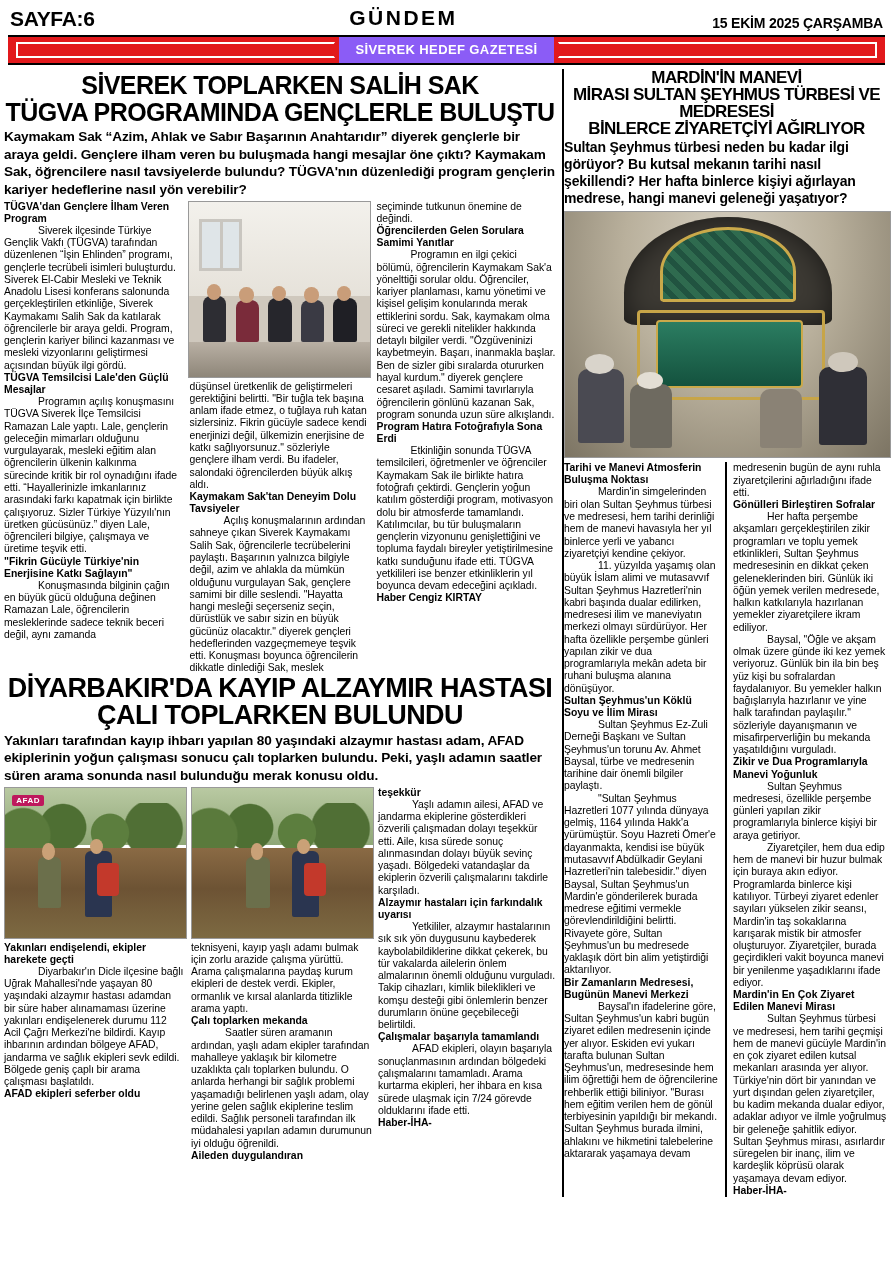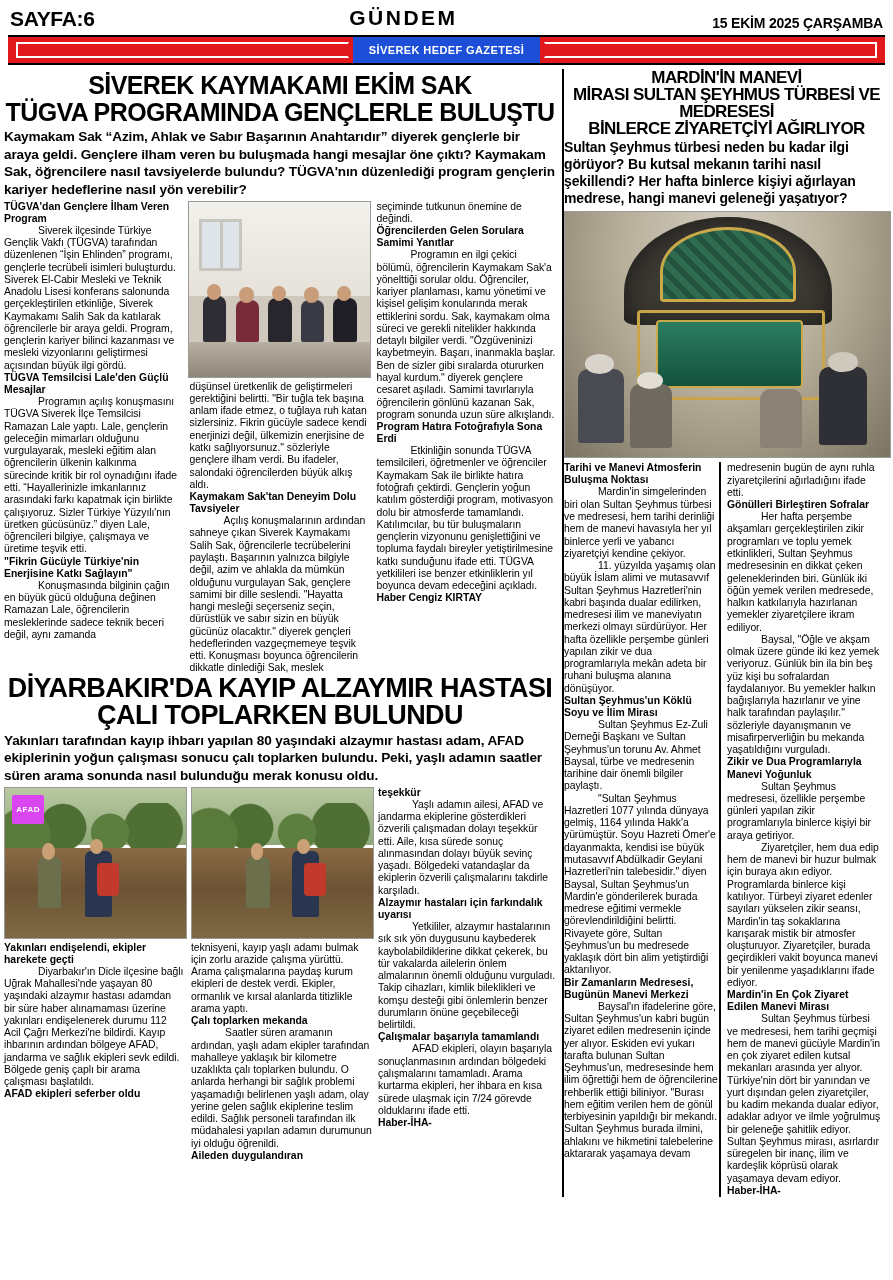--- a/index.html
+++ b/index.html
@@ -25,22 +25,22 @@
   .redbar{
     position:relative;height:26px;margin:2px 4px 0 4px;
     background:#e2191c;border-top:2px solid #000;border-bottom:2px solid #000;
     display:flex;align-items:center;justify-content:center;
   }
   .redbar::before{
     content:"";position:absolute;left:8px;right:8px;top:5px;bottom:5px;
     border:2px solid #fff;
   }
   .brand{
-    position:relative;z-index:3;background:#1d4ed8;color:#fff;
-    font-size:11px;font-weight:bold;letter-spacing:0.4px;
+    position:relative;z-index:3;background:#8b5cf6;color:#fff;
+    font-size:13px;font-weight:bold;letter-spacing:0.4px;
     padding:0 16px;line-height:26px;white-space:nowrap;
   }
   .brand::before,.brand::after{
     content:"";position:absolute;top:0;width:0;height:0;
     border-top:13px solid transparent;border-bottom:13px solid transparent;
   }
   .brand::before{left:-10px;border-right:10px solid #e2191c;}
   .brand::after{right:-10px;border-left:10px solid #e2191c;}
 
   
@@ -64,21 +64,21 @@
   .lead{
     font-size:12.4px;font-weight:bold;line-height:1.26;margin:3px 0 2px 0;
     text-align:left;letter-spacing:-0.15px;
   }
   .lead-big{font-size:13.6px;line-height:1.3;}
   .lead-right{font-size:14px;line-height:1.22;font-weight:bold;margin:2px 0 4px;}
 
   
   .cols3{display:flex;column-gap:6px;margin-top:2px;}
   .cols3 .col{width:181px;}
-  .cols2{display:flex;column-gap:0;}
+  .cols2{display:flex;column-gap:6px;}
   .cols2 .col{width:155px;}
 
   p.b{
     margin:0;font-size:10.4px;line-height:1.18;text-align:left;
     letter-spacing:-0.05px;
   }
   p.b.ind{text-indent:34px;}
   .sub{
     margin:0;font-size:10.4px;line-height:1.16;font-weight:bold;
   }
@@ -133,22 +133,22 @@
   .ph-afad .p1{position:absolute;left:18%;bottom:20%;width:13%;height:34%;
      background:#6b6f4b;border-radius:6px 6px 2px 2px;}
   .ph-afad .p2{position:absolute;left:44%;bottom:14%;width:15%;height:44%;
      background:#2a3550;border-radius:6px 6px 2px 2px;}
   .ph-afad .vest{position:absolute;left:51%;bottom:28%;width:12%;height:22%;
      background:#c3392b;border-radius:4px;}
   .ph-afad .h1h{position:absolute;left:20.5%;bottom:52%;width:7%;height:11%;
      border-radius:50%;background:#caa177;}
   .ph-afad .h2h{position:absolute;left:47%;bottom:56%;width:7%;height:10%;
      border-radius:50%;background:#caa177;}
-  .ph-afad .badge{position:absolute;left:4%;top:5%;background:#d946ef;color:#fff;
-     font-size:8px;font-weight:bold;padding:10px 4px;border-radius:2px;letter-spacing:.5px;}
+  .ph-afad .badge{position:absolute;left:4%;top:5%;background:#be185d;color:#fff;
+     font-size:8px;font-weight:bold;padding:1px 4px;border-radius:2px;letter-spacing:.5px;}
   .vline{border-left:2px solid #000;}
 </style>
 </head>
 <body>
 
 <div class="page">
 
   <div class="masthead">
     <div class="pageno">SAYFA:6</div>
     <div class="section">GÜNDEM</div>
@@ -158,21 +158,21 @@
   <div class="redbar">
     <div class="brand">SİVEREK HEDEF GAZETESİ</div>
   </div>
 
   <div class="content">
 
     <div class="left-zone">
 
       <div>
         <h1 class="hl hl-a">
-          <span class="l1">SİVEREK KAYMAKAMI EKİM SAK</span>
+          <span class="l1">SİVEREK TOPLARKEN SALİH SAK</span>
           <span class="l2">TÜGVA PROGRAMINDA GENÇLERLE BULUŞTU</span>
         </h1>
         <p class="lead lead-big">Kaymakam Sak “Azim, Ahlak ve Sabır Başarının Anahtarıdır” diyerek gençlerle bir araya geldi. Gençlere ilham veren bu buluşmada hangi mesajlar öne çıktı? Kaymakam Sak, öğrencilere nasıl tavsiyelerde bulundu? TÜGVA'nın düzenlediği program gençlerin kariyer hedeflerine nasıl yön verebilir?</p>
 
         <div class="cols3">
           <div class="col">
             <p class="sub">TÜGVA'dan Gençlere İlham Veren Program</p>
             <p class="b ind">Siverek ilçesinde Türkiye Gençlik Vakfı (TÜGVA) tarafından düzenlenen “İşin Ehlinden” programı, gençlerle tecrübeli isimleri buluşturdu. Siverek El-Cabir Mesleki ve Teknik Anadolu Lisesi konferans salonunda gerçekleştirilen etkinliğe, Siverek Kaymakamı Salih Sak da katılarak öğrencilerle bir araya geldi. Program, gençlerin kariyer bilinci kazanması ve mesleki vizyonlarını geliştirmesi açısından büyük ilgi gördü.</p>
             <p class="sub">TÜGVA Temsilcisi Lale'den Güçlü Mesajlar</p>
             <p class="b ind">Programın açılış konuşmasını TÜGVA Siverek İlçe Temsilcisi Ramazan Lale yaptı. Lale, gençlerin geleceğin mimarları olduğunu vurgulayarak, mesleki eğitim alan öğrencilerin ülkenin kalkınma sürecinde kritik bir rol oynadığını ifade etti. “Hayallerinizle imkanlarınız arasındaki farkı kapatmak için birlikte çalışıyoruz. Sizler Türkiye Yüzyılı'nın üretken gücüsünüz.” diyen Lale, öğrencileri bilgiye, çalışmaya ve üretime teşvik etti.</p>

